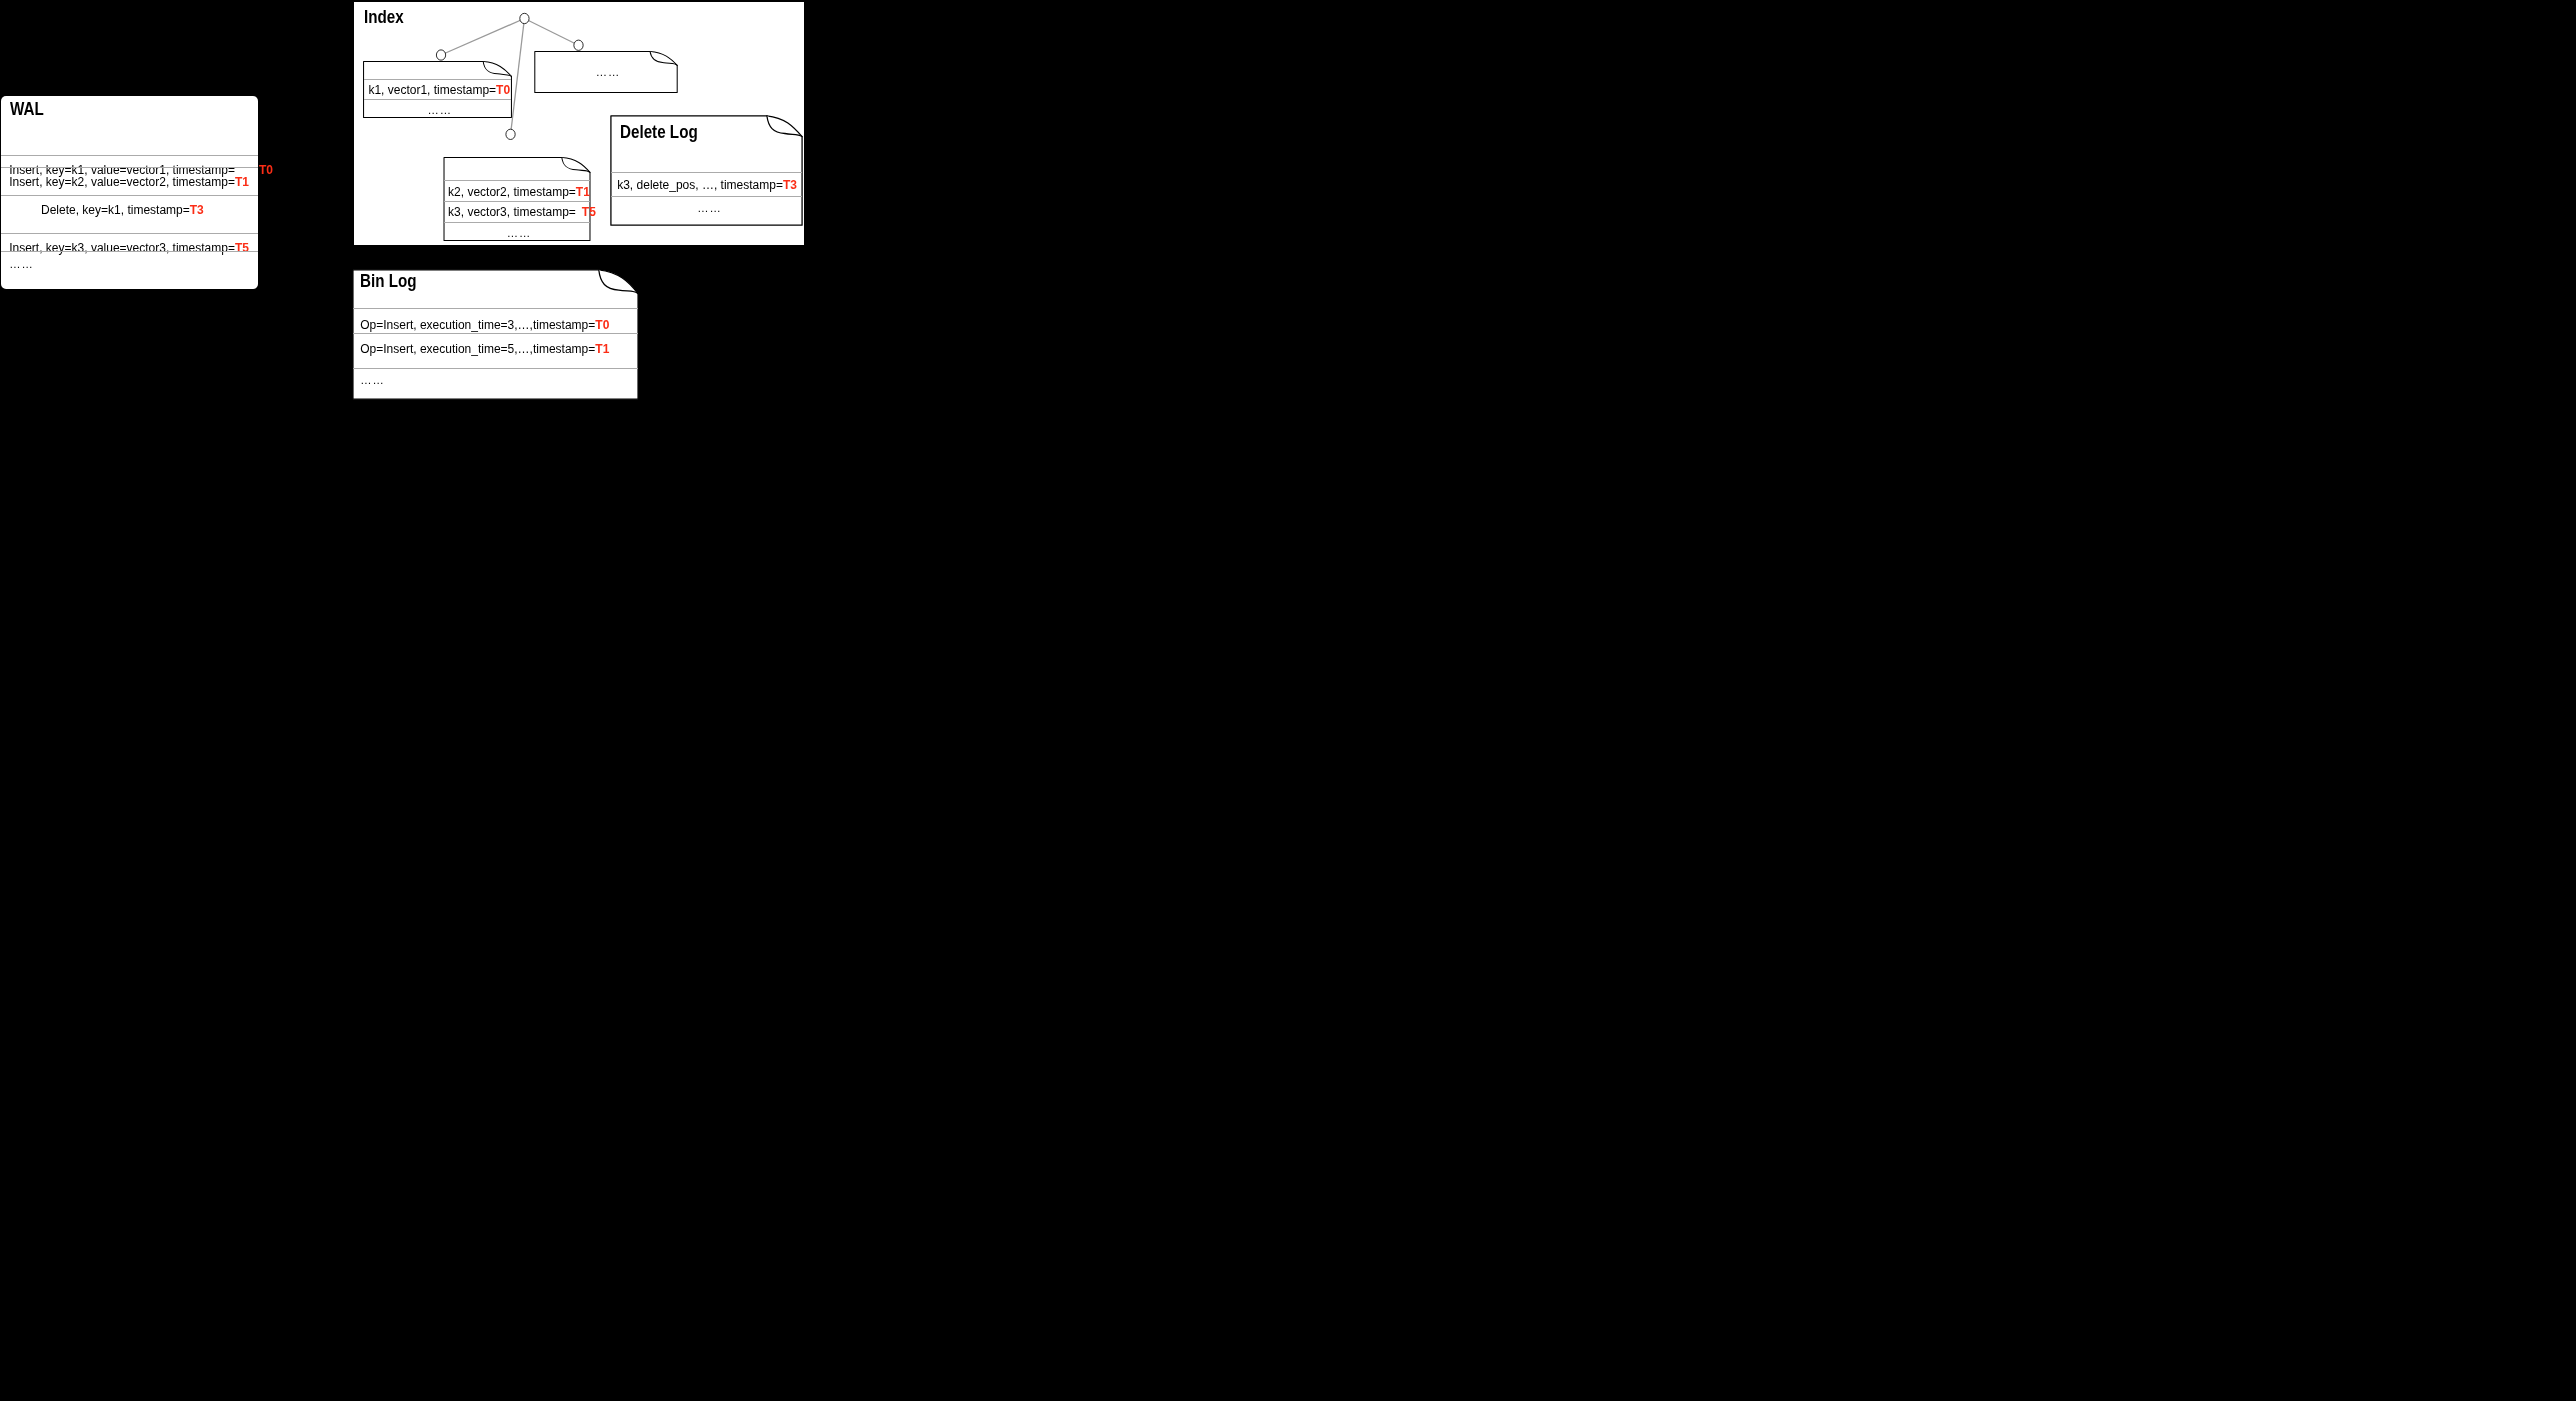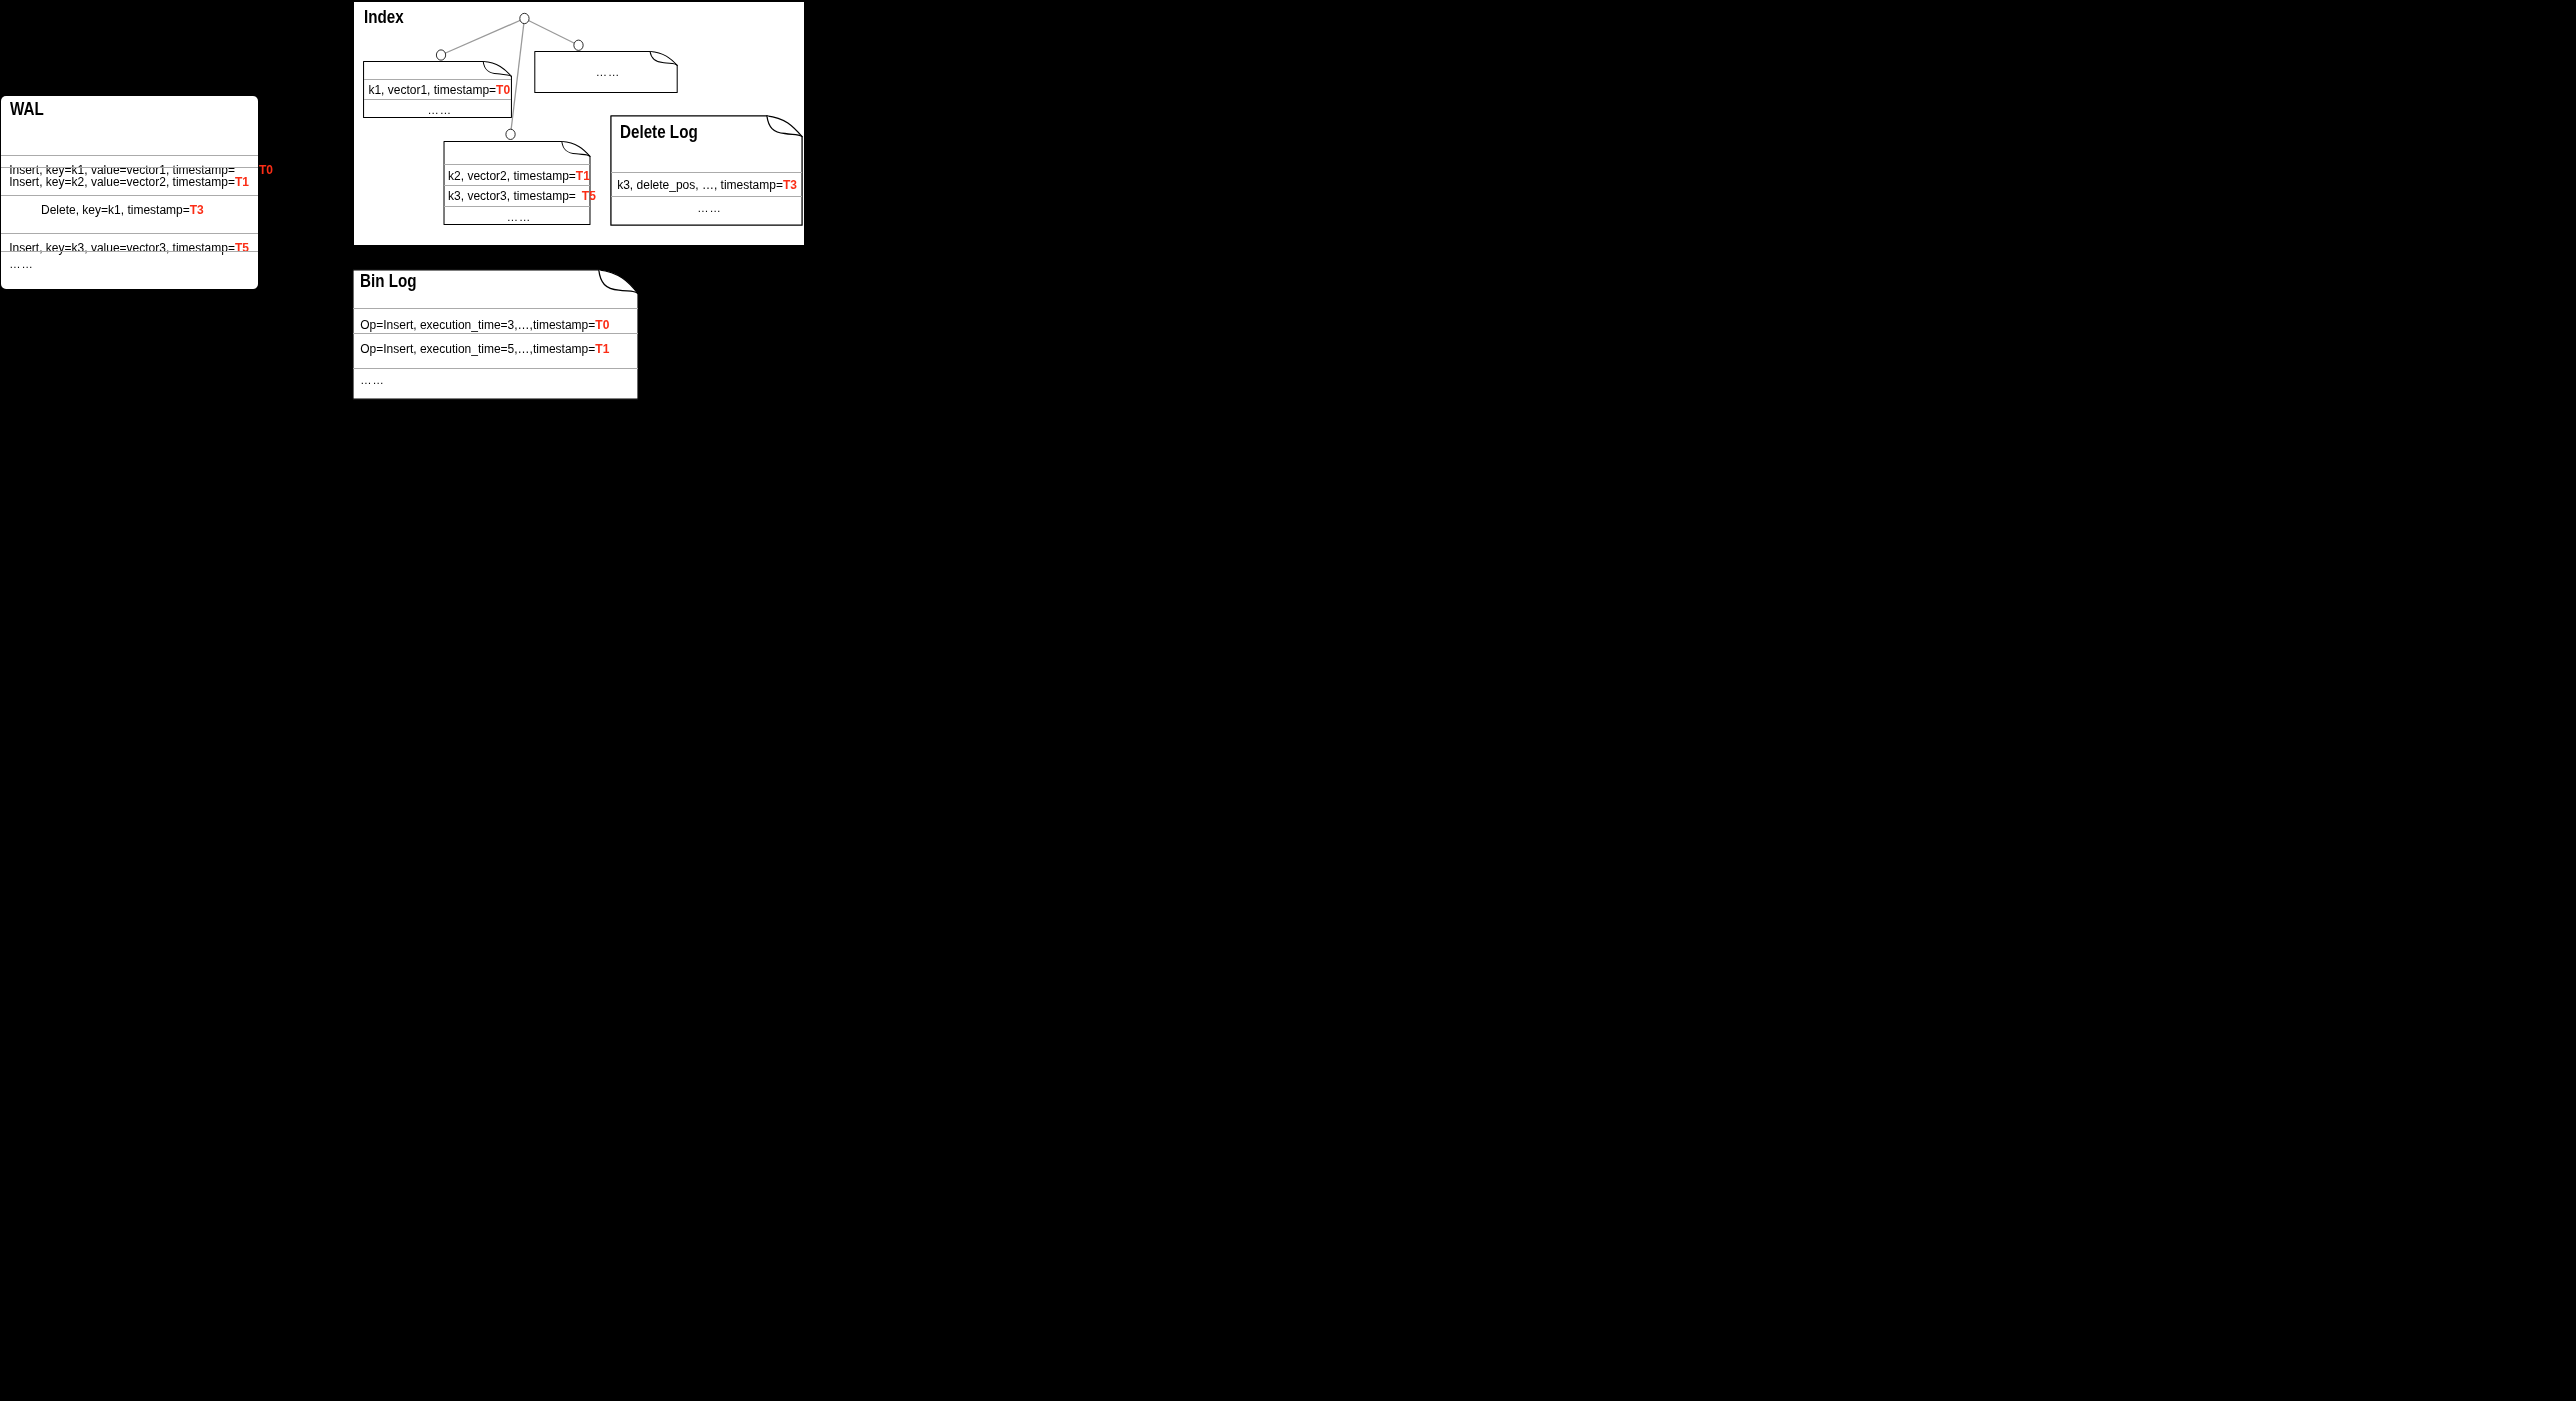--- a/index.html
+++ b/index.html
@@ -25,21 +25,21 @@
   
   .doc{position:absolute;z-index:1;}
   .doc svg.paper{position:absolute;left:0;top:0;z-index:0;}
   .doc .row{z-index:2;padding-left:4.1px;}
   .doc .row.divided{left:1px;right:1px;}
   .paper path.body{fill:var(--paper,#fff);stroke:var(--outline,#000);stroke-width:2;stroke-linejoin:round;}
   .paper path.flap{fill:var(--paper,#fff);stroke:var(--outline,#000);stroke-width:2;stroke-linejoin:round;stroke-linecap:round;}
   .paper.thick path{stroke-width:2.5;}
   .doc-left{left:9.3px;top:59px;width:149px;height:57px;}
   .doc-right{left:180px;top:49px;width:144px;height:42px;}
-  .doc-mid{left:89px;top:139px;width:148px;height:84px;}
+  .doc-mid{left:89px;top:155px;width:148px;height:84px;}
   .doc-del{left:256px;top:113px;width:193px;height:111px;}
   .doc-del .row{padding-left:6.2px;}
   
   .binlog{position:absolute;left:352px;top:269px;width:287px;height:131px;z-index:1;}
   .binlog .row{left:1px;right:1px;padding-left:7.2px;}
 </style>
 </head>
 <body>
 
 <div class="stage">

